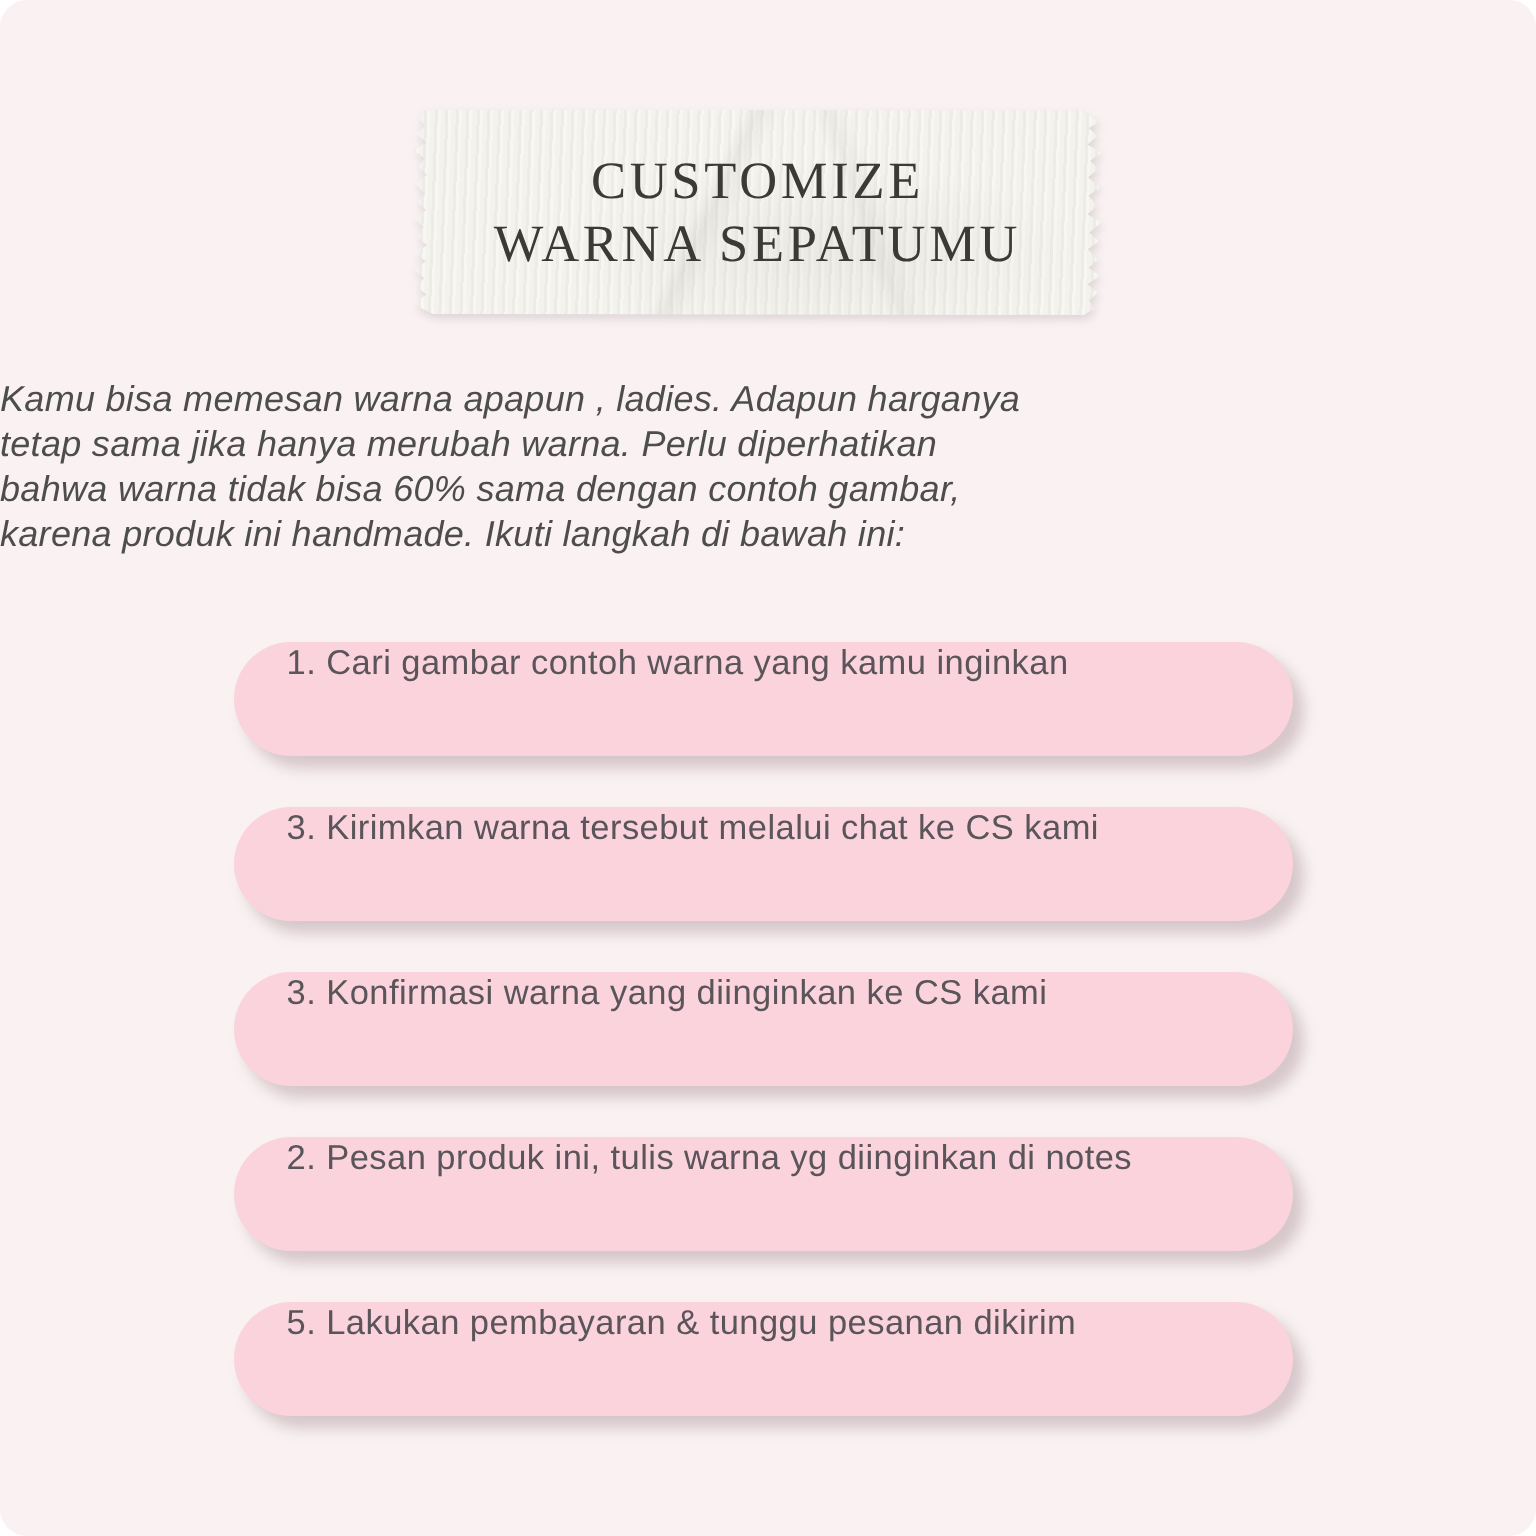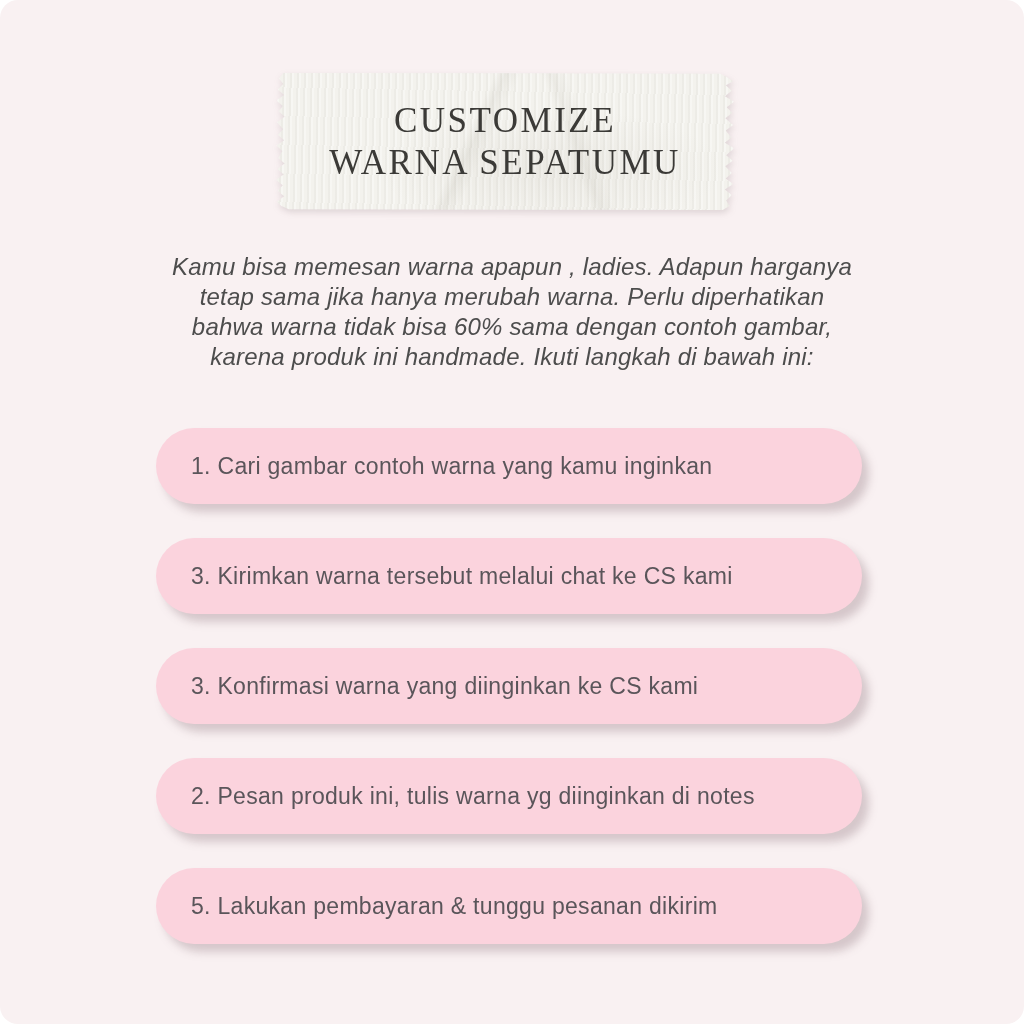--- a/index.html
+++ b/index.html
@@ -40,34 +40,34 @@
   .title-line {
     font-family:"Liberation Serif", serif;
     font-size:35px; line-height:42px; letter-spacing:2.5px;
     color: var(--title_text, #3b3a37);
     text-align:center; white-space:nowrap;
   }
 
   
   .intro {
     position:absolute; top:252px; left:0; right:0;
-    text-align:center; font-style:italic;
+    font-style:italic;
     font-size:24px; line-height:30px;
     color: var(--body_text, #4d4d4d);
     letter-spacing:0.2px;
   }
 
   
   .steps { position:absolute; left:156px; top:428px; width:706px; }
   .pill {
     height:76px; margin-bottom:34px;
     border-radius:40px;
     background: var(--pill, #fbd3dd);
     box-shadow: 7px 8px 9px rgba(146,120,128,0.35);
-    display:flex; align-items:center;
+    display:flex; align-items:flex-start;
     padding-left:35px; box-sizing:border-box;
   }
   .pill-label {
     font-size:23px; letter-spacing:0.3px;
     color: var(--step_text, #5a555a);
     white-space:nowrap;
   }
 </style>
 </head>
 <body>

